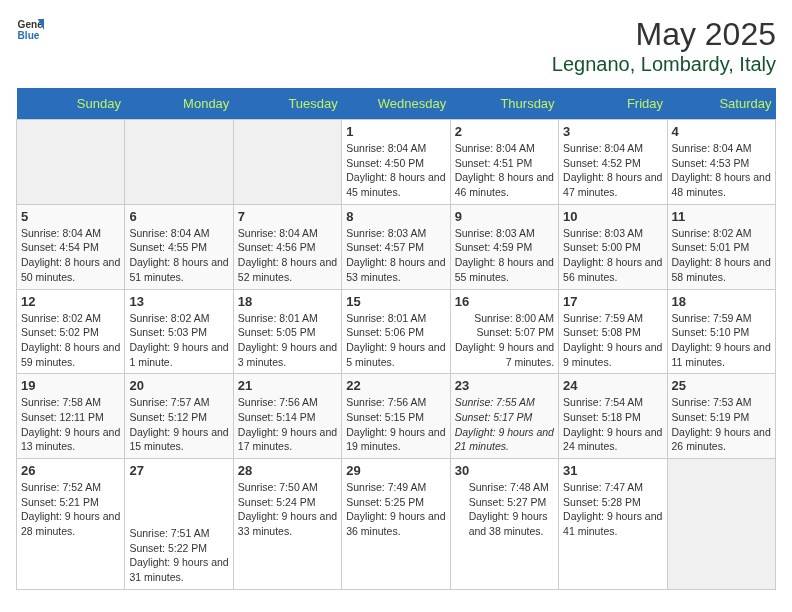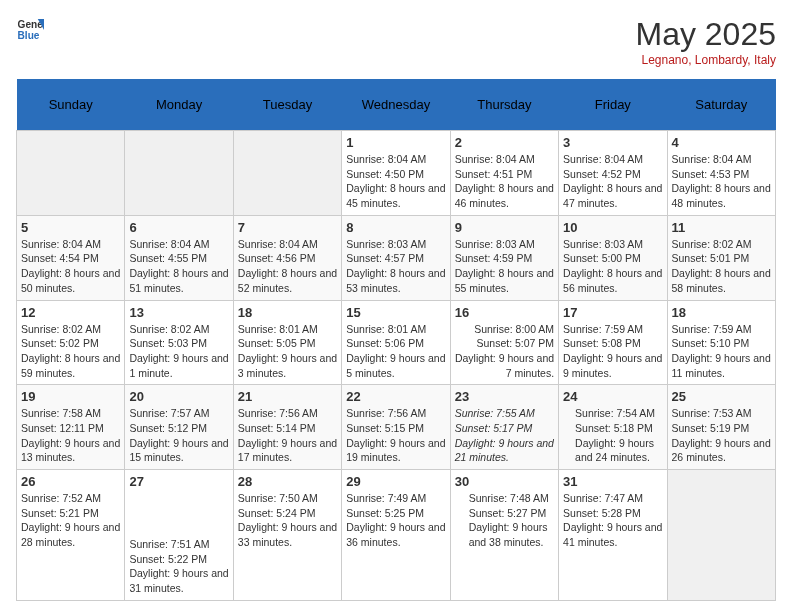--- a/index.html
+++ b/index.html
@@ -27,33 +27,33 @@
     }
     .title-section {
       text-align: right;
     }
     .calendar-title {
       font-size: 32px;
       font-weight: 300;
       color: #333;
     }
     .calendar-subtitle {
-      font-size: 12px;
-      color: #b91c1c;
+      font-size: 20px;
+      color: #14532d;
     }
     table {
       width: 100%;
       border-collapse: collapse;
       font-size: 11px;
     }
     thead tr th {
       background-color: #2a6ebb;
-      color: #000000;
-      padding: 18px 4px;
-      text-align: center;
+      color: #bef264;
+      padding: 8px 4px;
+      text-align: right;
       font-size: 13px;
       font-weight: normal;
     }
     tbody tr td {
       border: 1px solid #ccc;
       vertical-align: top;
       padding: 4px;
       width: calc(100% / 7);
       min-height: 80px;
       background: #fff;
@@ -249,21 +249,21 @@
 Daylight: 9 hours and 19 minutes.</div>
         </td>
         <td>
           <div class="day-number">23</div>
           <div class="day-info" style="white-space: pre-line; font-style: italic;">Sunrise: 7:55 AM
 Sunset: 5:17 PM
 Daylight: 9 hours and 21 minutes.</div>
         </td>
         <td>
           <div class="day-number">24</div>
-          <div class="day-info" style="white-space: pre-line; margin-left: 12px;">Sunrise: 7:54 AM
+          <div class="day-info" style="white-space: pre-line;">Sunrise: 7:54 AM
 Sunset: 5:18 PM
 Daylight: 9 hours and 24 minutes.</div>
         </td>
         <td>
           <div class="day-number">25</div>
           <div class="day-info" style="white-space: pre-line;">Sunrise: 7:53 AM
 Sunset: 5:19 PM
 Daylight: 9 hours and 26 minutes.</div>
         </td>
       </tr>

